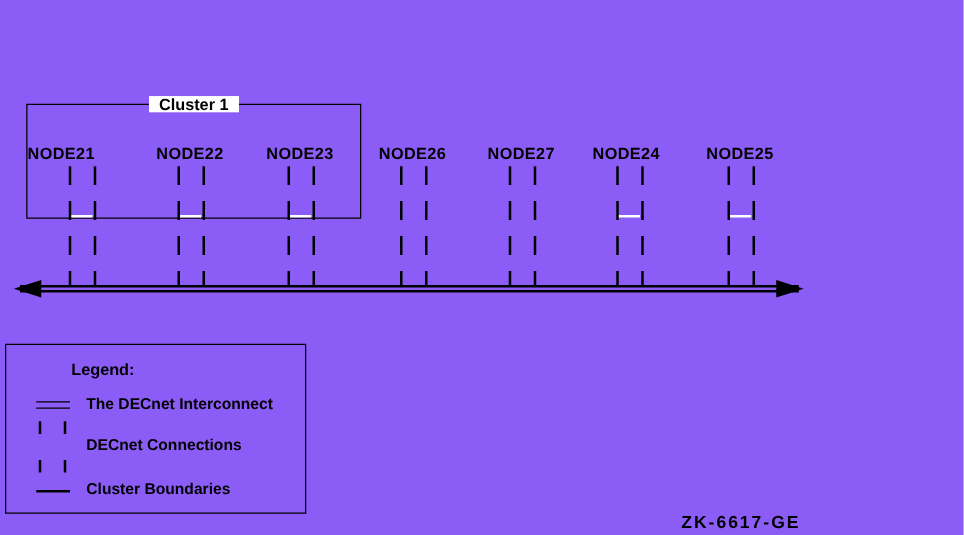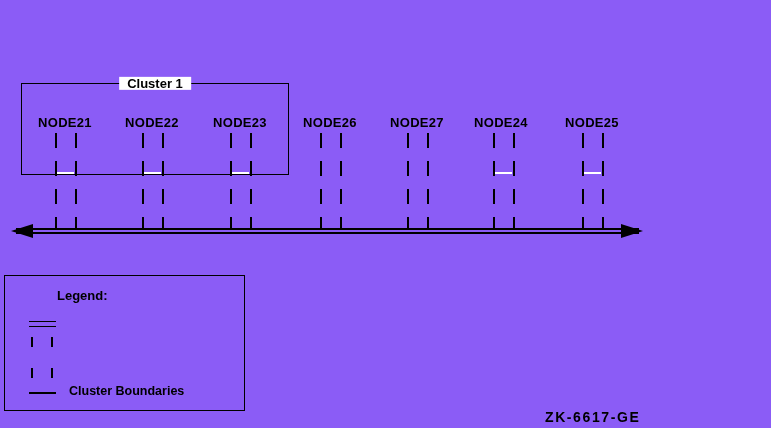--- a/index.html
+++ b/index.html
@@ -111,21 +111,21 @@
   <div class="cluster-box" style="left:21px;top:83px;width:266px;height:90px">
     <span class="cluster-label">Cluster 1</span>
   </div>
 
   <div class="border-gap" style="left:56px"></div>
   <div class="border-gap" style="left:143px"></div>
   <div class="border-gap" style="left:231px"></div>
   <div class="border-gap" style="left:494px"></div>
   <div class="border-gap" style="left:583px"></div>
 
-  <span class="node-label" style="left:25px">NODE21</span>
+  <span class="node-label" style="left:9px">NODE21</span>
   <span class="node-label" style="left:112px">NODE22</span>
   <span class="node-label" style="left:200px">NODE23</span>
   <span class="node-label" style="left:290px">NODE26</span>
   <span class="node-label" style="left:377px">NODE27</span>
   <span class="node-label" style="left:461px">NODE24</span>
   <span class="node-label" style="left:552px">NODE25</span>
 
   <div class="vdash" style="left:55px"></div>
   <div class="vdash" style="left:75px"></div>
   <div class="vdash" style="left:142px"></div>
@@ -142,23 +142,25 @@
   <div class="vdash" style="left:602px"></div>
 
   <div class="interconnect-line"></div>
   <div class="arrow-left"></div>
   <div class="arrow-right"></div>
 
   <div class="legend-box">
     <span class="legend-title">Legend:</span>
 
     <div class="sym-double"></div>
+    <span class="legend-text" style="top:41px">The DECnet Interconnect</span>
 
     <div class="sym-vdash" style="left:26px"></div>
     <div class="sym-vdash" style="left:46px"></div>
+    <span class="legend-text" style="top:74px">DECnet Connections</span>
 
     <div class="sym-solid"></div>
     <span class="legend-text" style="top:109px">Cluster Boundaries</span>
   </div>
 
   <span class="figure-code">ZK-6617-GE</span>
 
 </div>
 
 </body></html>

